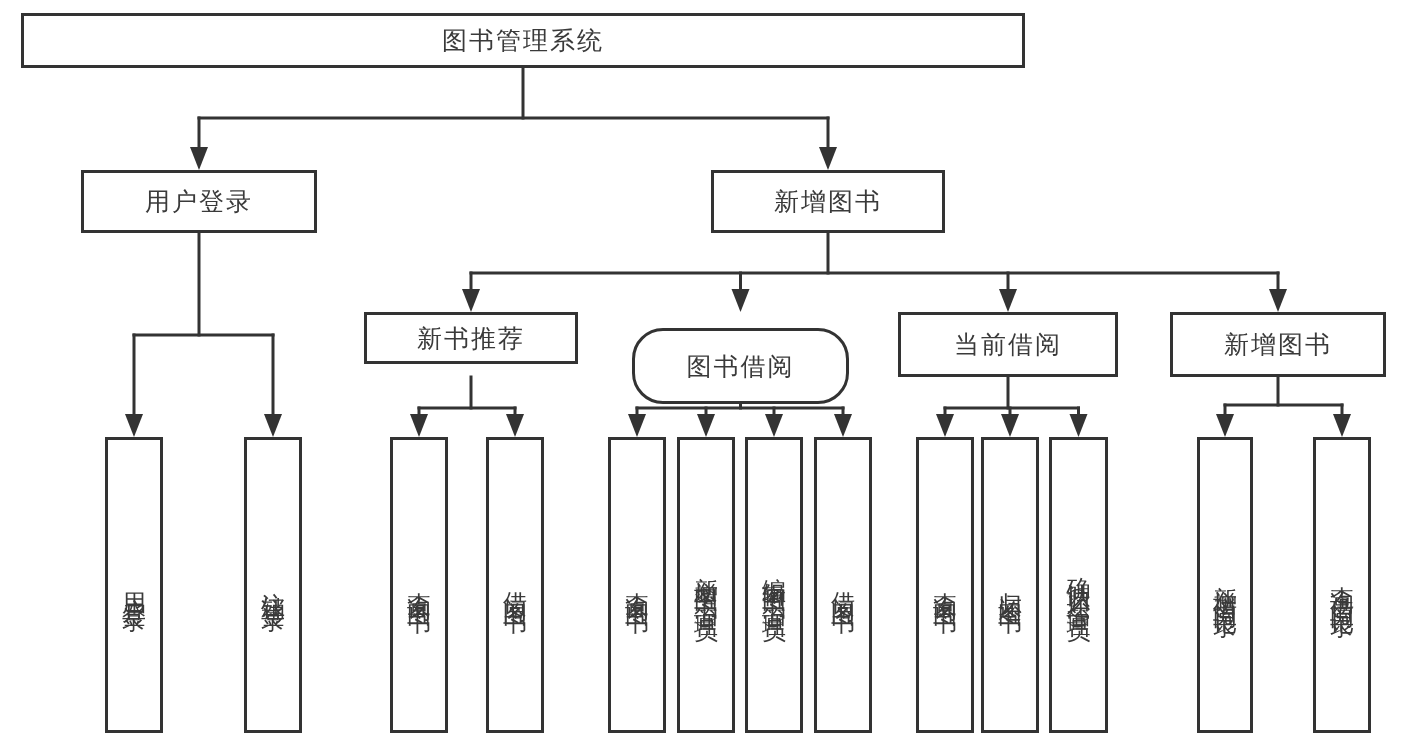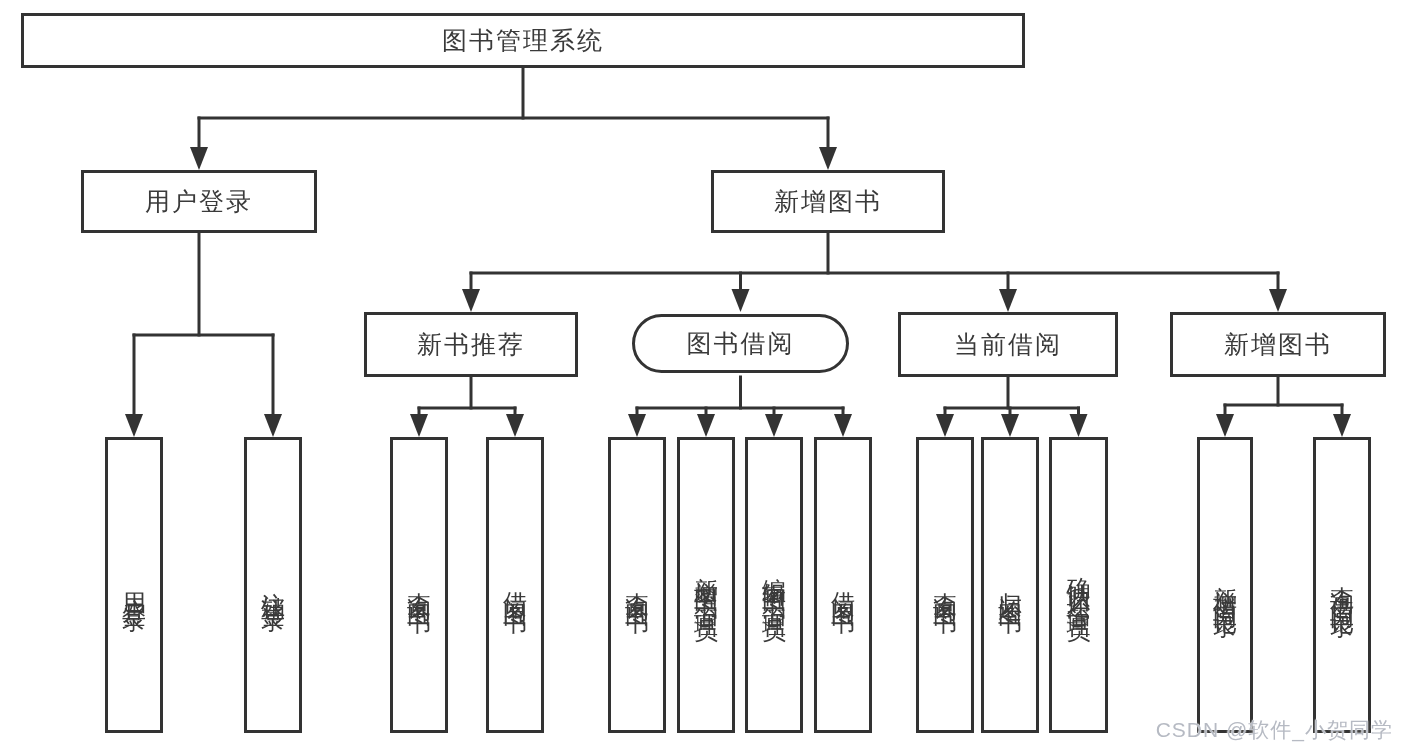--- a/index.html
+++ b/index.html
@@ -111,24 +111,24 @@
   <div id="nodes">
       <div class="node horizontal" style="left: 21px; top: 13px; width: 1004px; height: 55px; border-color: rgb(51, 51, 51);">
         <span>图书管理系统</span>
       </div>
       <div class="node horizontal" style="left: 81px; top: 170px; width: 236px; height: 63px; border-color: rgb(51, 51, 51);">
         <span>用户登录</span>
       </div>
       <div class="node horizontal" style="left: 711px; top: 170px; width: 234px; height: 63px; border-color: rgb(51, 51, 51);">
         <span>新增图书</span>
       </div>
-      <div class="node horizontal" style="left: 364px; top: 312px; width: 214px; height: 65px; border-color: rgb(51, 51, 51);">
+      <div class="node horizontal" style="left: 364px; top: 312px; width: 214px; height: 52px; border-color: rgb(51, 51, 51);">
         <span>新书推荐</span>
       </div>
-      <div class="node horizontal" style="left: 632px; top: 314px; width: 217px; height: 59px; border-color: rgb(51, 51, 51); border-radius: 31px;">
+      <div class="node horizontal" style="left: 632px; top: 328px; width: 217px; height: 76px; border-color: rgb(51, 51, 51); border-radius: 31px;">
         <span>图书借阅</span>
       </div>
       <div class="node horizontal" style="left: 898px; top: 312px; width: 220px; height: 65px; border-color: rgb(51, 51, 51);">
         <span>当前借阅</span>
       </div>
       <div class="node horizontal" style="left: 1170px; top: 312px; width: 216px; height: 65px; border-color: rgb(51, 51, 51);">
         <span>新增图书</span>
       </div>
       <div class="node vertical" style="left: 105px; top: 437px; width: 58px; height: 296px; border-color: rgb(51, 51, 51);">
         <span>用户登录</span>
@@ -163,14 +163,13 @@
       <div class="node vertical" style="left: 1049px; top: 437px; width: 59px; height: 296px; border-color: rgb(51, 51, 51);">
         <span>确认归还（管理员）</span>
       </div>
       <div class="node vertical" style="left: 1197px; top: 437px; width: 56px; height: 296px; border-color: rgb(51, 51, 51);">
         <span>新增借阅记录</span>
       </div>
       <div class="node vertical" style="left: 1313px; top: 437px; width: 58px; height: 296px; border-color: rgb(51, 51, 51);">
         <span>查询借阅记录</span>
       </div>
     </div>
-  <div class="watermark">CSDN @软件_小贺同学</div>
 </div>
 
 </body></html>

